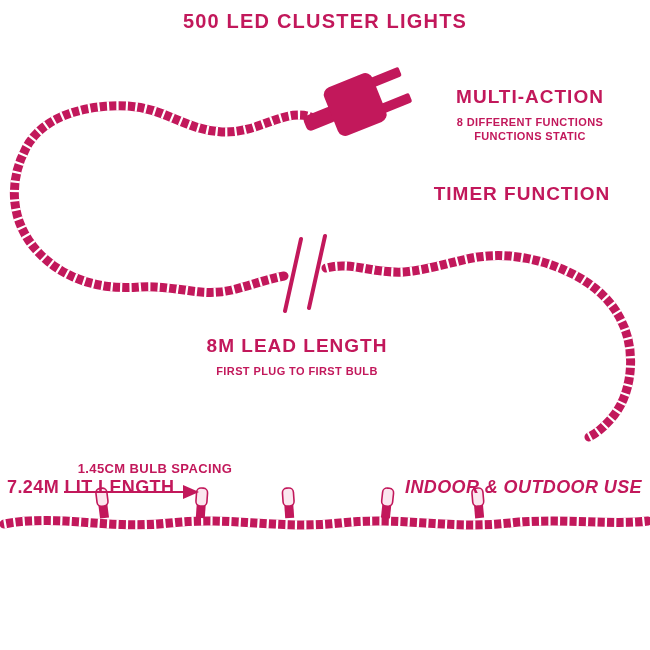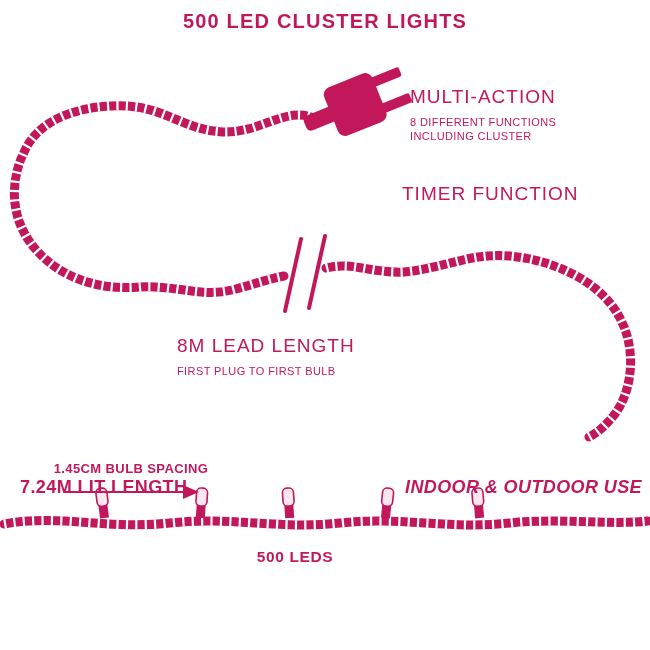--- a/index.html
+++ b/index.html
@@ -20,29 +20,29 @@
   .rope{fill:none;stroke:var(--accent);stroke-width:9;stroke-linecap:round;}
   .groove{fill:none;stroke:var(--bg);stroke-width:9.6;stroke-dasharray:2.2 7.2;stroke-linecap:butt;}
   .break-line{stroke:var(--accent);stroke-width:4;stroke-linecap:round;}
   .arrow{stroke:var(--accent);stroke-width:2;}
   .plug-part{fill:var(--accent);}
   .bulb-socket{fill:var(--accent);}
   .bulb-glass{fill:var(--bulb-fill);stroke:var(--accent);stroke-width:1.6;}
 
   .txt{position:absolute;font-weight:bold;color:var(--accent);}
   #title{top:10px;left:0;width:650px;text-align:center;font-size:20px;letter-spacing:1.2px;}
-  .feature{position:absolute;text-align:left;font-weight:normal;}
+  .feature{position:absolute;text-align:center;font-weight:bold;}
   .feature-heading{font-size:19px;letter-spacing:1px;margin-bottom:7px;}
   .feature-sub{font-size:11px;letter-spacing:.4px;line-height:1.3;}
   #multi-action{top:86px;left:410px;width:240px;}
   #timer{top:183px;left:402px;width:240px;}
   #lead-length{top:335px;left:177px;width:240px;}
-  #bulb-spacing{top:461px;left:36px;width:190px;text-align:center;font-size:13px;letter-spacing:.4px;}
+  #bulb-spacing{top:461px;left:60px;width:190px;text-align:center;font-size:13px;letter-spacing:.4px;}
   #led-count{top:548px;left:195px;width:200px;text-align:center;font-size:15.5px;letter-spacing:.6px;}
-  #footer-left{bottom:12px;left:20px;font-size:18px;letter-spacing:.4px;text-align:right;}
+  #footer-left{bottom:12px;left:7px;font-size:18px;letter-spacing:.4px;text-align:right;}
   #footer-right{bottom:12px;right:8px;font-size:18px;letter-spacing:.4px;text-align:right;font-style:italic;}
 </style>
 </head>
 <body>
 
 <div class="stage">
 
   <svg class="diagram" width="650" height="650" viewBox="0 0 650 650">
     <defs>
       <marker id="ah" markerWidth="10" markerHeight="10" refX="7" refY="3.5" orient="auto">
@@ -101,33 +101,32 @@
     </g>
 
     <line class="arrow" x1="64" y1="492" x2="197" y2="492" marker-end="url(#ah)"></line>
   </svg>
 
   <div class="txt" id="title">500 LED CLUSTER LIGHTS</div>
 
   <div class="feature txt" id="multi-action">
     <div class="feature-heading">MULTI-ACTION</div>
     <div class="feature-sub">8 DIFFERENT FUNCTIONS</div>
-    <div class="feature-sub">INCLUDING CLUSTER</div>
+    <div class="feature-sub">FUNCTIONS STATIC</div>
   </div>
 
   <div class="feature txt" id="timer">
     <div class="feature-heading">TIMER FUNCTION</div>
   </div>
 
   <div class="feature txt" id="lead-length">
     <div class="feature-heading">8M LEAD LENGTH</div>
     <div class="feature-sub">FIRST PLUG TO FIRST BULB</div>
   </div>
 
   <div class="txt" id="bulb-spacing">1.45CM BULB SPACING</div>
 
-  <div class="txt" id="led-count">500 LEDS</div>
 
   <div class="txt" id="footer-left">7.24M LIT LENGTH</div>
 
   <div class="txt" id="footer-right">INDOOR &amp; OUTDOOR USE</div>
 
 </div>
 
 </body></html>

